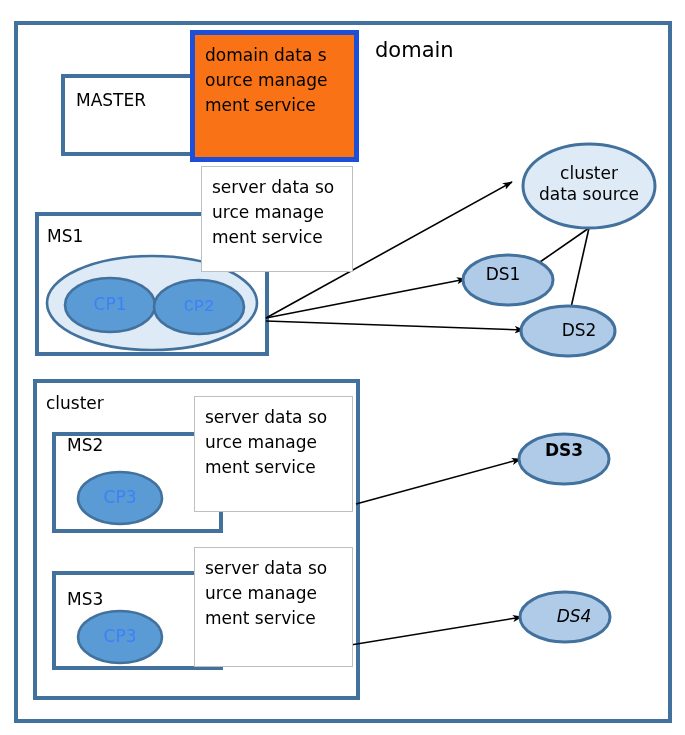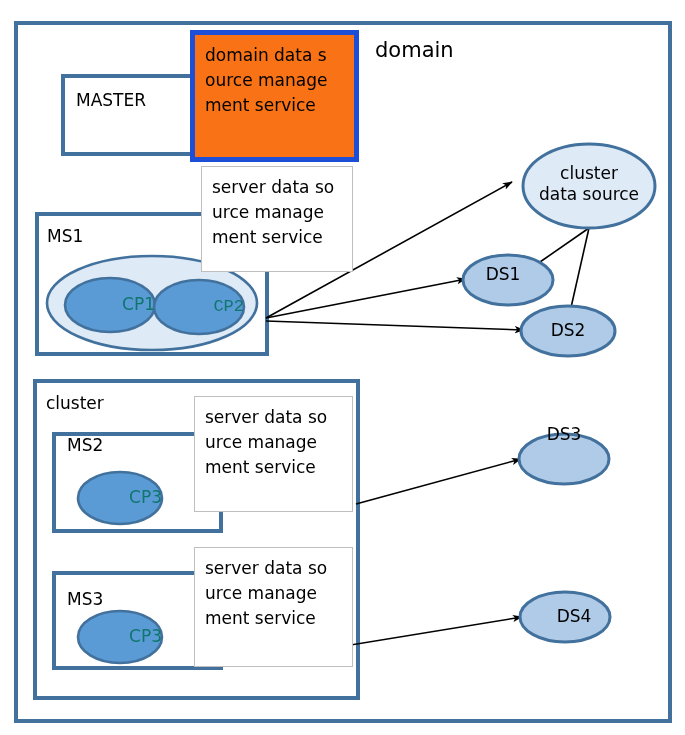--- a/index.html
+++ b/index.html
@@ -5,21 +5,21 @@
   html,body{margin:0;padding:0;background:#ffffff;}
   body{width:685px;height:735px;position:relative;overflow:hidden;
        font-family:"DejaVu Sans","Liberation Sans",sans-serif;}
   #stage{position:absolute;left:0;top:0;width:685px;height:735px;}
   svg#canvas{position:absolute;left:0;top:0;width:685px;height:735px;}
   .lbl{position:absolute;color:#000000;font-size:17px;line-height:24px;
        white-space:pre-wrap;pointer-events:none;}
   .svc-text{font-size:17px;line-height:25px;padding:8px 10px 0 10px;box-sizing:border-box;}
   .node-label{position:absolute;text-align:center;font-size:17px;line-height:21px;
               pointer-events:none;}
-  .node-white{color:#0f766e;text-align:right;}
+  .node-white{color:#3b82f6;}
   .node-black{color:#000000;}
 </style>
 </head>
 <body>
 
 <div id="stage">
 
   <svg id="canvas" viewBox="0 0 685 735" xmlns="http://www.w3.org/2000/svg">
     <defs>
       <marker id="ah" markerWidth="10" markerHeight="8" refX="9.2" refY="4" orient="auto" markerUnits="userSpaceOnUse">
@@ -104,17 +104,17 @@
   <div class="lbl" style="left:67px;top:587px;">MS3</div>
 
   <div class="node-label node-white" style="left:65px;top:294px;width:90px;">CP1</div>
   <div class="node-label node-white" style="left:154px;top:296px;width:90px;font-family:Liberation Mono, monospace;">CP2</div>
   <div class="node-label node-white" style="left:78px;top:487px;width:84px;">CP3</div>
   <div class="node-label node-white" style="left:78px;top:626px;width:84px;">CP3</div>
 
   <div class="node-label node-black" style="left:523px;top:163px;width:132px;white-space:pre-line;">cluster
 data source</div>
   <div class="node-label node-black" style="left:463px;top:264px;width:80px;">DS1</div>
-  <div class="node-label node-black" style="left:521px;top:320px;width:94px;">DS2</div>
-  <div class="node-label node-black" style="left:519px;top:424px;width:90px;">DS3</div>
-  <div class="node-label node-black" style="left:520px;top:606px;width:108px;">DS4</div>
+  <div class="node-label node-black" style="left:521px;top:320px;width:94px;padding-left:11px;">DS2</div>
+  <div class="node-label node-black" style="left:519px;top:440px;width:90px;font-weight:bold;">DS3</div>
+  <div class="node-label node-black" style="left:520px;top:606px;width:108px;font-style:italic;">DS4</div>
 
 </div>
 
 </body></html>

